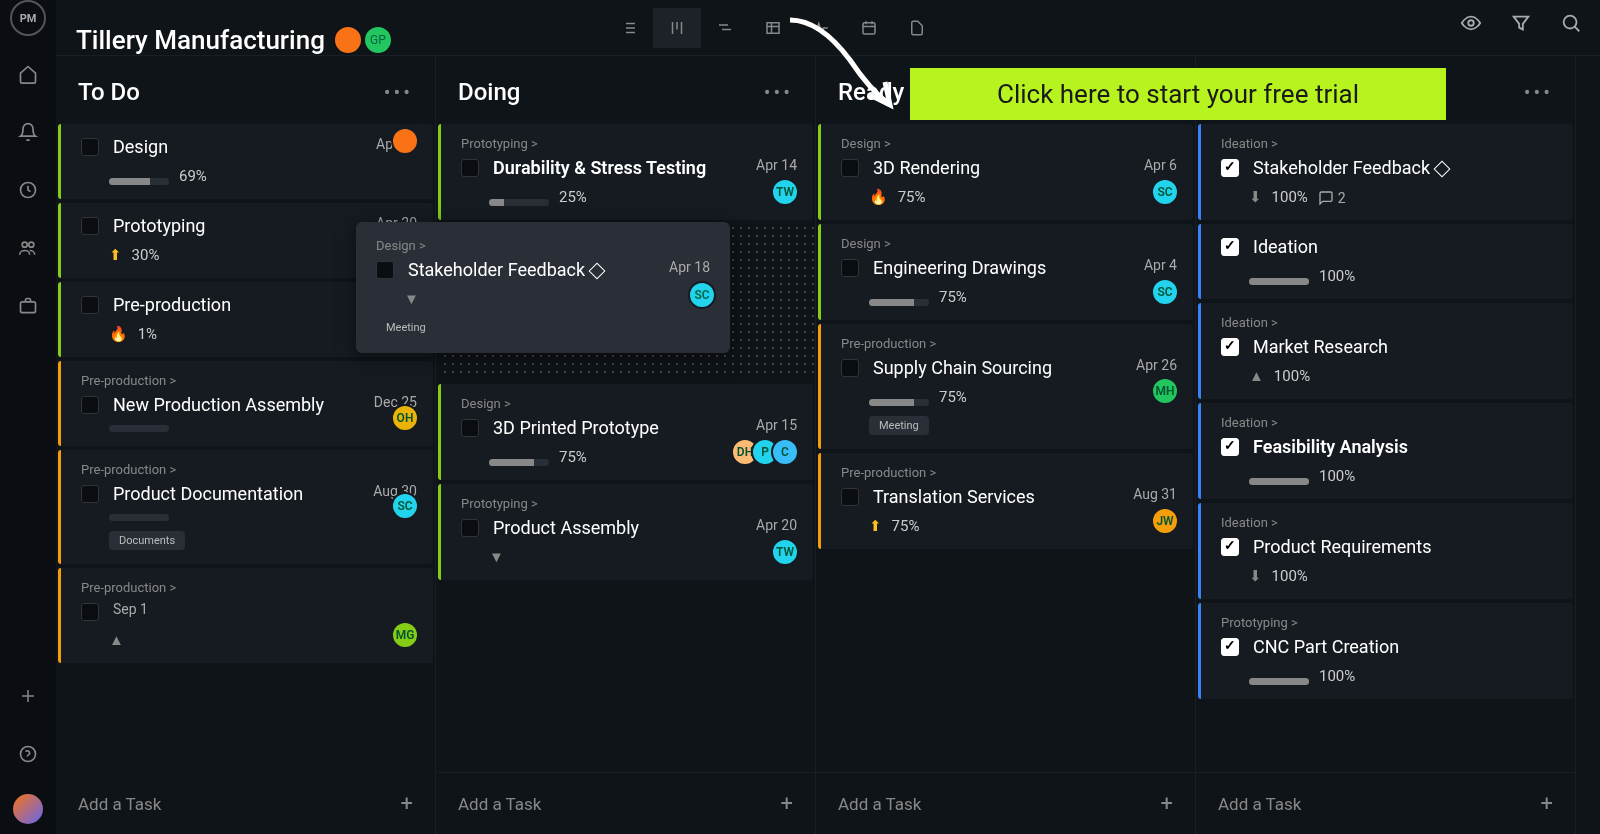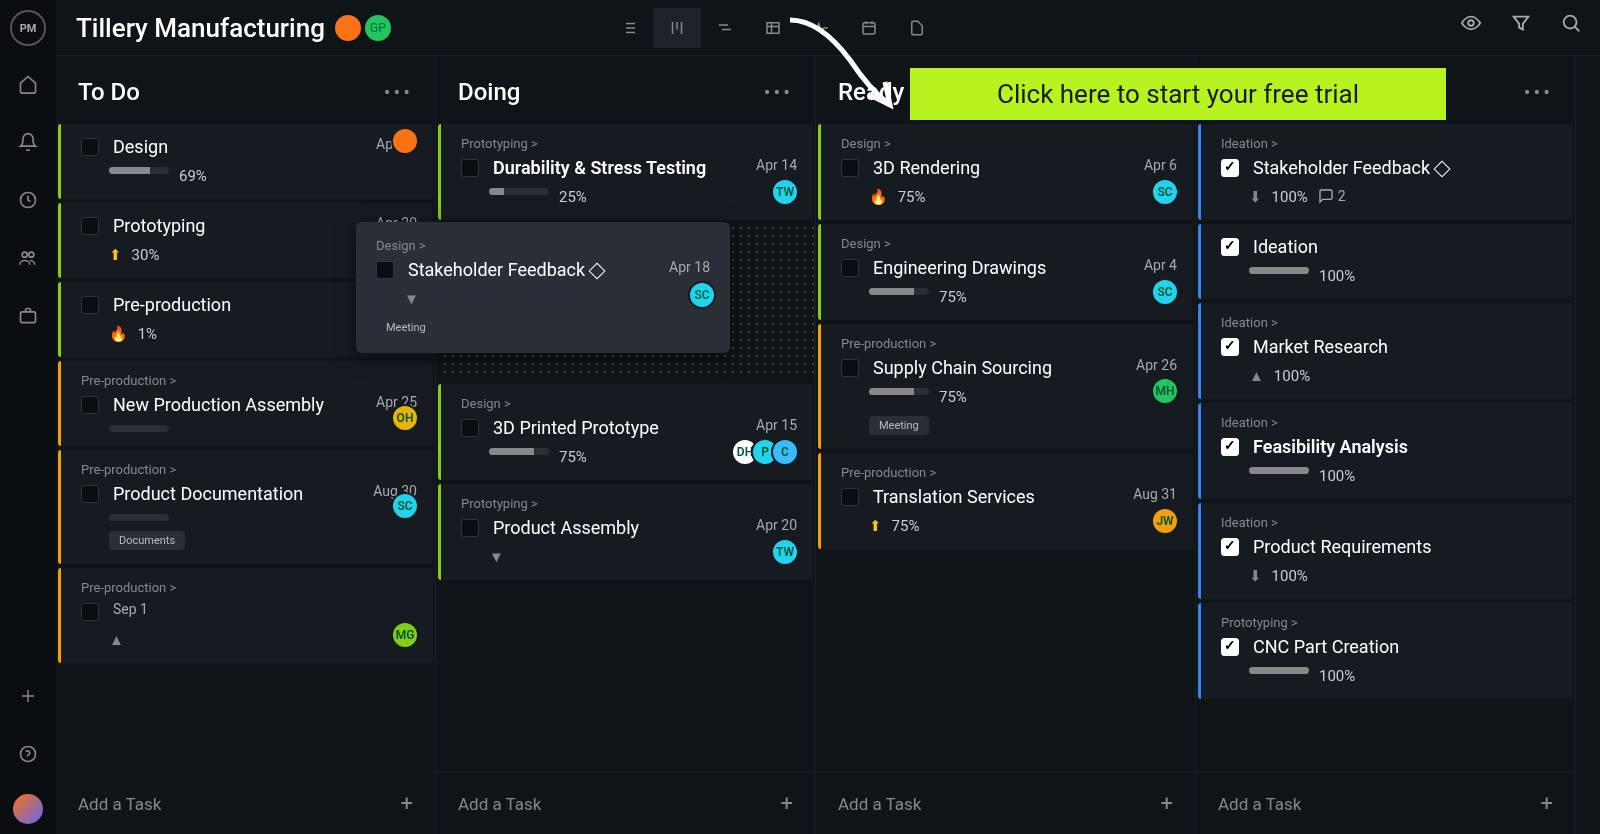--- a/index.html
+++ b/index.html
@@ -1,22 +1,22 @@
 <!DOCTYPE html>
 <html><head>
 <meta charset="utf-8">
 <style>
 *{box-sizing:border-box;margin:0;padding:0;font-family:-apple-system,BlinkMacSystemFont,"Segoe UI",Roboto,sans-serif}
 body{background:#0f1419;color:#e8e8e8;width:1600px;height:834px;overflow:hidden;position:relative}
-.left-rail{position:absolute;left:0;top:0;width:56px;height:834px;background:#0a0d11;display:flex;flex-direction:column;align-items:center;padding-top:10px;z-index:5}
+.left-rail{position:absolute;left:0;top:0;width:56px;height:834px;background:#0a0d11;display:flex;flex-direction:column;align-items:center;padding-top:0;z-index:5}
 .logo-pm{width:36px;height:36px;border-radius:50%;border:2px solid #555;display:flex;align-items:center;justify-content:center;font-size:11px;font-weight:bold;color:#aaa;margin-bottom:20px}
 .rail-icon{width:36px;height:36px;display:flex;align-items:center;justify-content:center;color:#888;margin-bottom:22px;cursor:pointer}
 .rail-spacer{flex:1}
 .rail-avatar{width:30px;height:30px;border-radius:50%;background:linear-gradient(135deg,#f97316,#6366f1);margin-bottom:10px}
-.topbar{position:absolute;left:56px;top:0;right:0;height:56px;background:#0f1419;display:flex;align-items:center;padding:0 20px;border-bottom:1px solid #1a1f26}
+.topbar{position:absolute;left:56px;top:0;right:0;height:56px;background:#0f1419;display:flex;align-items:flex-end;padding:0 20px;border-bottom:1px solid #1a1f26}
 .title{font-size:26px;font-weight:500;color:#fff}
 .title-avatar{margin-left:16px;display:flex;align-items:center}
 .av{width:30px;height:30px;border-radius:50%;background:#22c55e;display:flex;align-items:center;justify-content:center;font-size:12px;font-weight:400;color:#064;border:2px solid #0f1419}
 .av2{margin-left:-8px;background:#f97316;color:#fff;font-size:10px}
 .view-switch{position:absolute;left:605px;top:8px;display:flex;gap:0;background:transparent}
 .vs-item{width:48px;height:40px;display:flex;align-items:center;justify-content:center;color:#888;cursor:pointer}
 .vs-item.active{background:#1d2229}
 .top-right{position:absolute;right:18px;top:12px;display:flex;gap:28px}
 .tr-icon{color:#aaa;cursor:pointer}
 .board{position:absolute;left:56px;top:56px;right:0;bottom:0;display:flex;overflow-x:auto}
@@ -30,21 +30,21 @@
 .card.orange{border-left-color:#f59e0b}
 .card.blue{border-left-color:#3b82f6}
 .card-crumb{font-size:13px;color:#888;margin-bottom:6px}
 .card-row{display:flex;align-items:flex-start;gap:14px}
 .card-check{width:18px;height:18px;border-radius:3px;background:#0a0d11;border:1px solid #333;flex-shrink:0;margin-top:2px;position:relative}
 .card-check.done{background:#fff;border-color:#fff}
 .card-check.done::after{content:"✓";position:absolute;left:2px;top:-2px;color:#000;font-size:14px;font-weight:bold}
 .card-title{font-size:18px;color:#fff;flex:1}
 .card-title.bold{font-weight:600}
 .card-date{font-size:14px;color:#aaa;white-space:nowrap}
-.card-meta{display:flex;align-items:flex-start;gap:10px;margin-top:10px;margin-left:28px}
+.card-meta{display:flex;align-items:flex-end;gap:10px;margin-top:10px;margin-left:28px}
 .progress-bar{width:60px;height:7px;background:#2a2f37;border-radius:4px;position:relative;overflow:hidden}
 .progress-fill{position:absolute;left:0;top:0;height:100%;background:#888}
 .pct{font-size:15px;color:#ccc}
 .card-avatar{position:absolute;right:14px;width:28px;height:28px;border-radius:50%;display:flex;align-items:center;justify-content:center;font-size:12px;font-weight:600;border:2px solid #161b22}
 .card-avatars{position:absolute;right:14px;display:flex}
 .card-avatars .card-avatar{position:relative;right:auto;margin-left:-8px}
 .tag{display:inline-block;background:#2a2f37;color:#bbb;font-size:11px;padding:3px 10px;border-radius:4px;margin-top:10px}
 .add-task{display:flex;align-items:center;justify-content:space-between;padding:18px 22px;color:#888;font-size:17px;cursor:pointer;border-top:1px solid #1a1f26}
 .add-task.bottom{border-top:none;position:absolute;bottom:0;left:0;right:0;background:#0f1419}
 .plus{font-size:22px}
@@ -221,21 +221,21 @@
             <span class="pri-icon" style="color:#ef4444">🔥</span>
             <span class="pct">1%</span>
           </div>
 
       </div>
       <div class="card orange">
         <div class="card-crumb">Pre-production &gt;</div>
         <div class="card-row">
           <div class="card-check "></div>
           <div class="card-title ">New Production Assembly</div>
-          <div class="card-date">Apr 25</div>
+          <div class="card-date">Dec 25</div>
         </div>
         <div class="card-meta">
             <div class="progress-bar">
               <div class="progress-fill" style="width:0%"></div>
             </div>
           </div>
 
         <div class="card-avatar" style="bottom:14px;background:#eab308;color:#053">OH</div>
       </div>
       <div class="card orange">
@@ -302,21 +302,21 @@
           <div class="card-date">Apr 15</div>
         </div>
         <div class="card-meta">
             <div class="progress-bar">
               <div class="progress-fill" style="width:75%"></div>
             </div>
             <span class="pct">75%</span>
           </div>
 
         <div class="card-avatars" style="bottom:14px">
-            <div class="card-avatar" style="background:#ffffff;color:#053">DH</div>
+            <div class="card-avatar" style="background:#fdba74;color:#053">DH</div>
             <div class="card-avatar" style="background:#22d3ee;color:#053">P</div>
             <div class="card-avatar" style="background:#38bdf8;color:#053">C</div>
           </div>
       </div>
       <div class="card green">
         <div class="card-crumb">Prototyping &gt;</div>
         <div class="card-row">
           <div class="card-check "></div>
           <div class="card-title ">Product Assembly</div>
           <div class="card-date">Apr 20</div>

